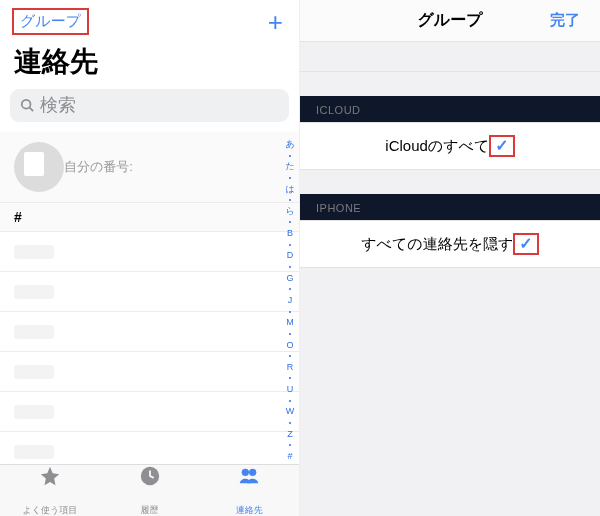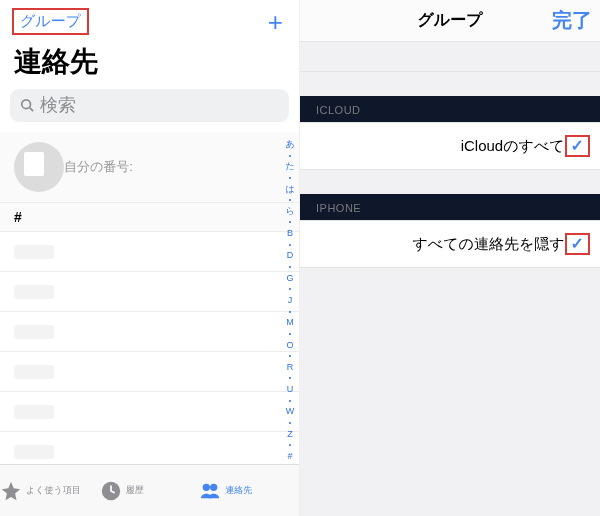--- a/index.html
+++ b/index.html
@@ -137,46 +137,46 @@
     height: 52px;
     border-top: 1px solid #ddd;
     background: #f8f8f8;
     display: flex;
     justify-content: space-around;
     align-items: center;
   }
   .tab {
     flex:1;
     display:flex;
-    flex-direction:row;
+    flex-direction:column;
     align-items:center;
-    gap:4px;
+    gap:17px;
     color:#8e8e93;
     cursor:pointer;
   }
   .tab.active { color:#4585f2; }
   .tab-icn { height:22px; display:flex; align-items:center; justify-content:center; }
   .tab-label { font-size: 9px; }
 
   
   .r-header {
     height: 42px;
     border-bottom: 1px solid #e3e3e3;
     background: #fbfbfb;
     display:flex;
     align-items:center;
     justify-content:center;
     position:relative;
   }
   .r-title { font-size: 16px; font-weight:600; }
   .done-btn {
     position:absolute;
-    right:8px;
+    right:20px;
     color:#4585f2;
-    font-size:20px;
+    font-size:15px;
     font-weight:600;
     background:none; border:none; cursor:pointer;
   }
   .r-spacer { height: 30px; background:#f1f1f3; border-bottom:1px solid #e3e3e3;}
   .hide-all {
     background:#fff;
     color:#4585f2;
     font-size:15px;
     padding:12px 16px;
     border-bottom:1px solid #e3e3e3;
@@ -186,25 +186,25 @@
   .grp-header {
     background:#0f172a;
     color:#7a7a7e;
     font-size:11px;
     letter-spacing:0.5px;
     padding: 8px 16px 6px;
     border-bottom:1px solid #e3e3e3;
   }
   .grp-row {
     background:#fff;
-    padding: 12px 10px 12px 30px;
+    padding: 12px 30px 12px 30px;
     font-size:15px;
     border-bottom:1px solid #e3e3e3;
     display:flex;
-    justify-content:flex-end;
+    justify-content:center;
     align-items:center;
     cursor:pointer;
   }
   .check-box {
     border: 2px solid #d93a3a;
     padding: 1px 4px;
     display:inline-flex;
   }
   .check {
     color:#4585f2;

